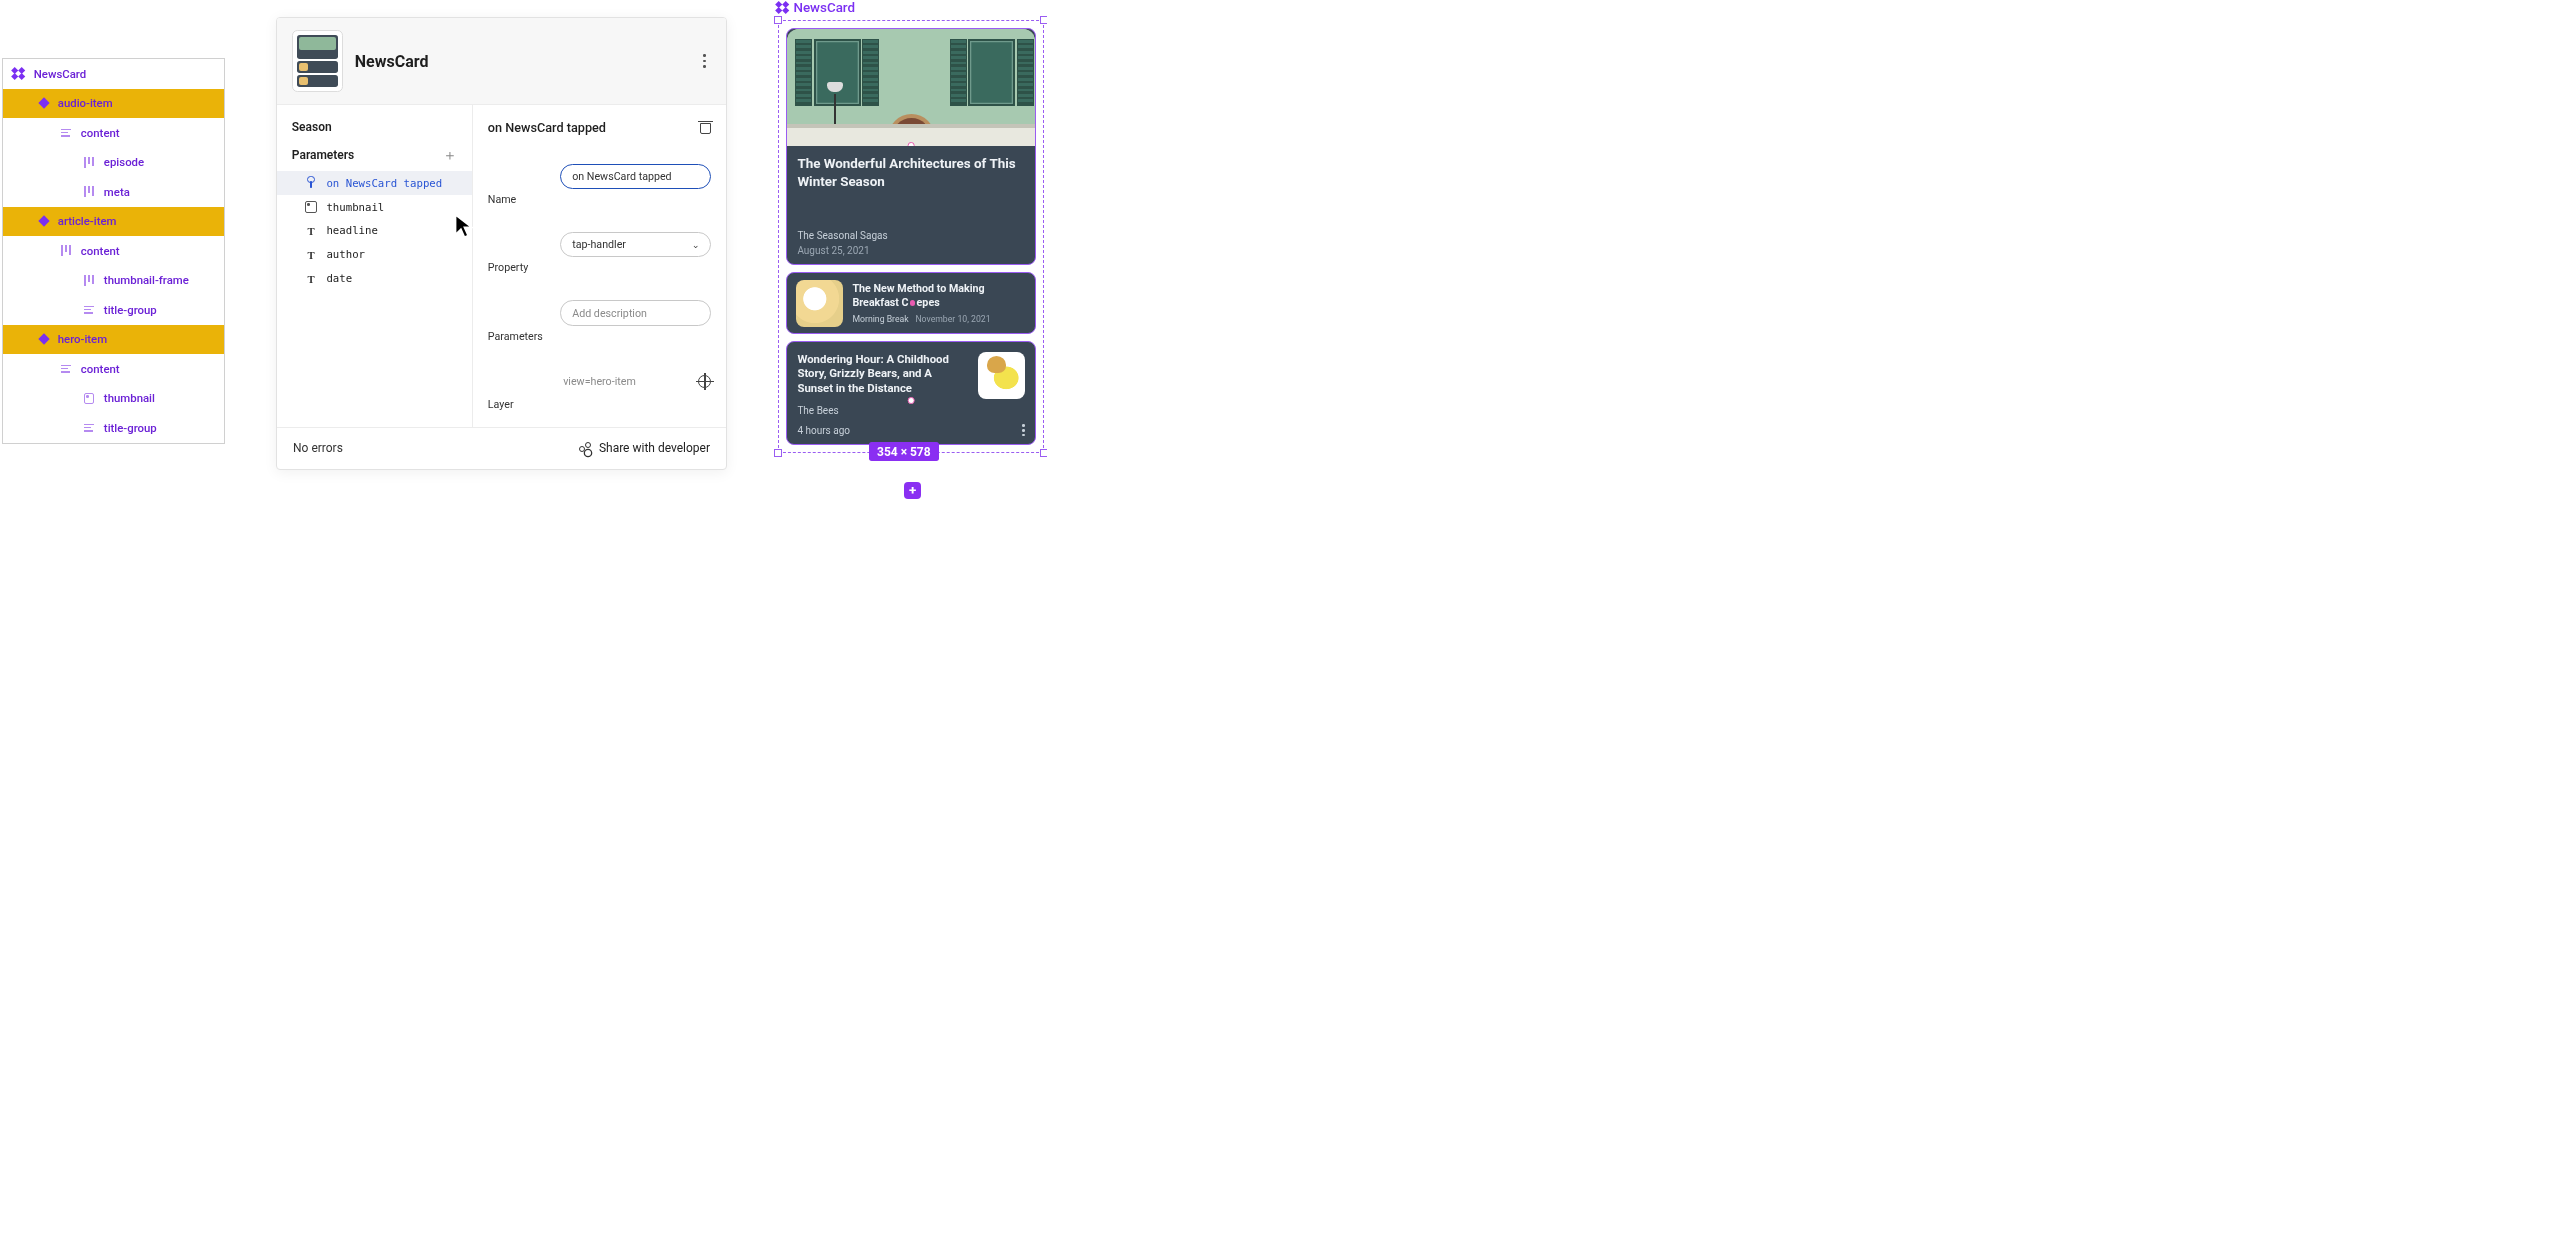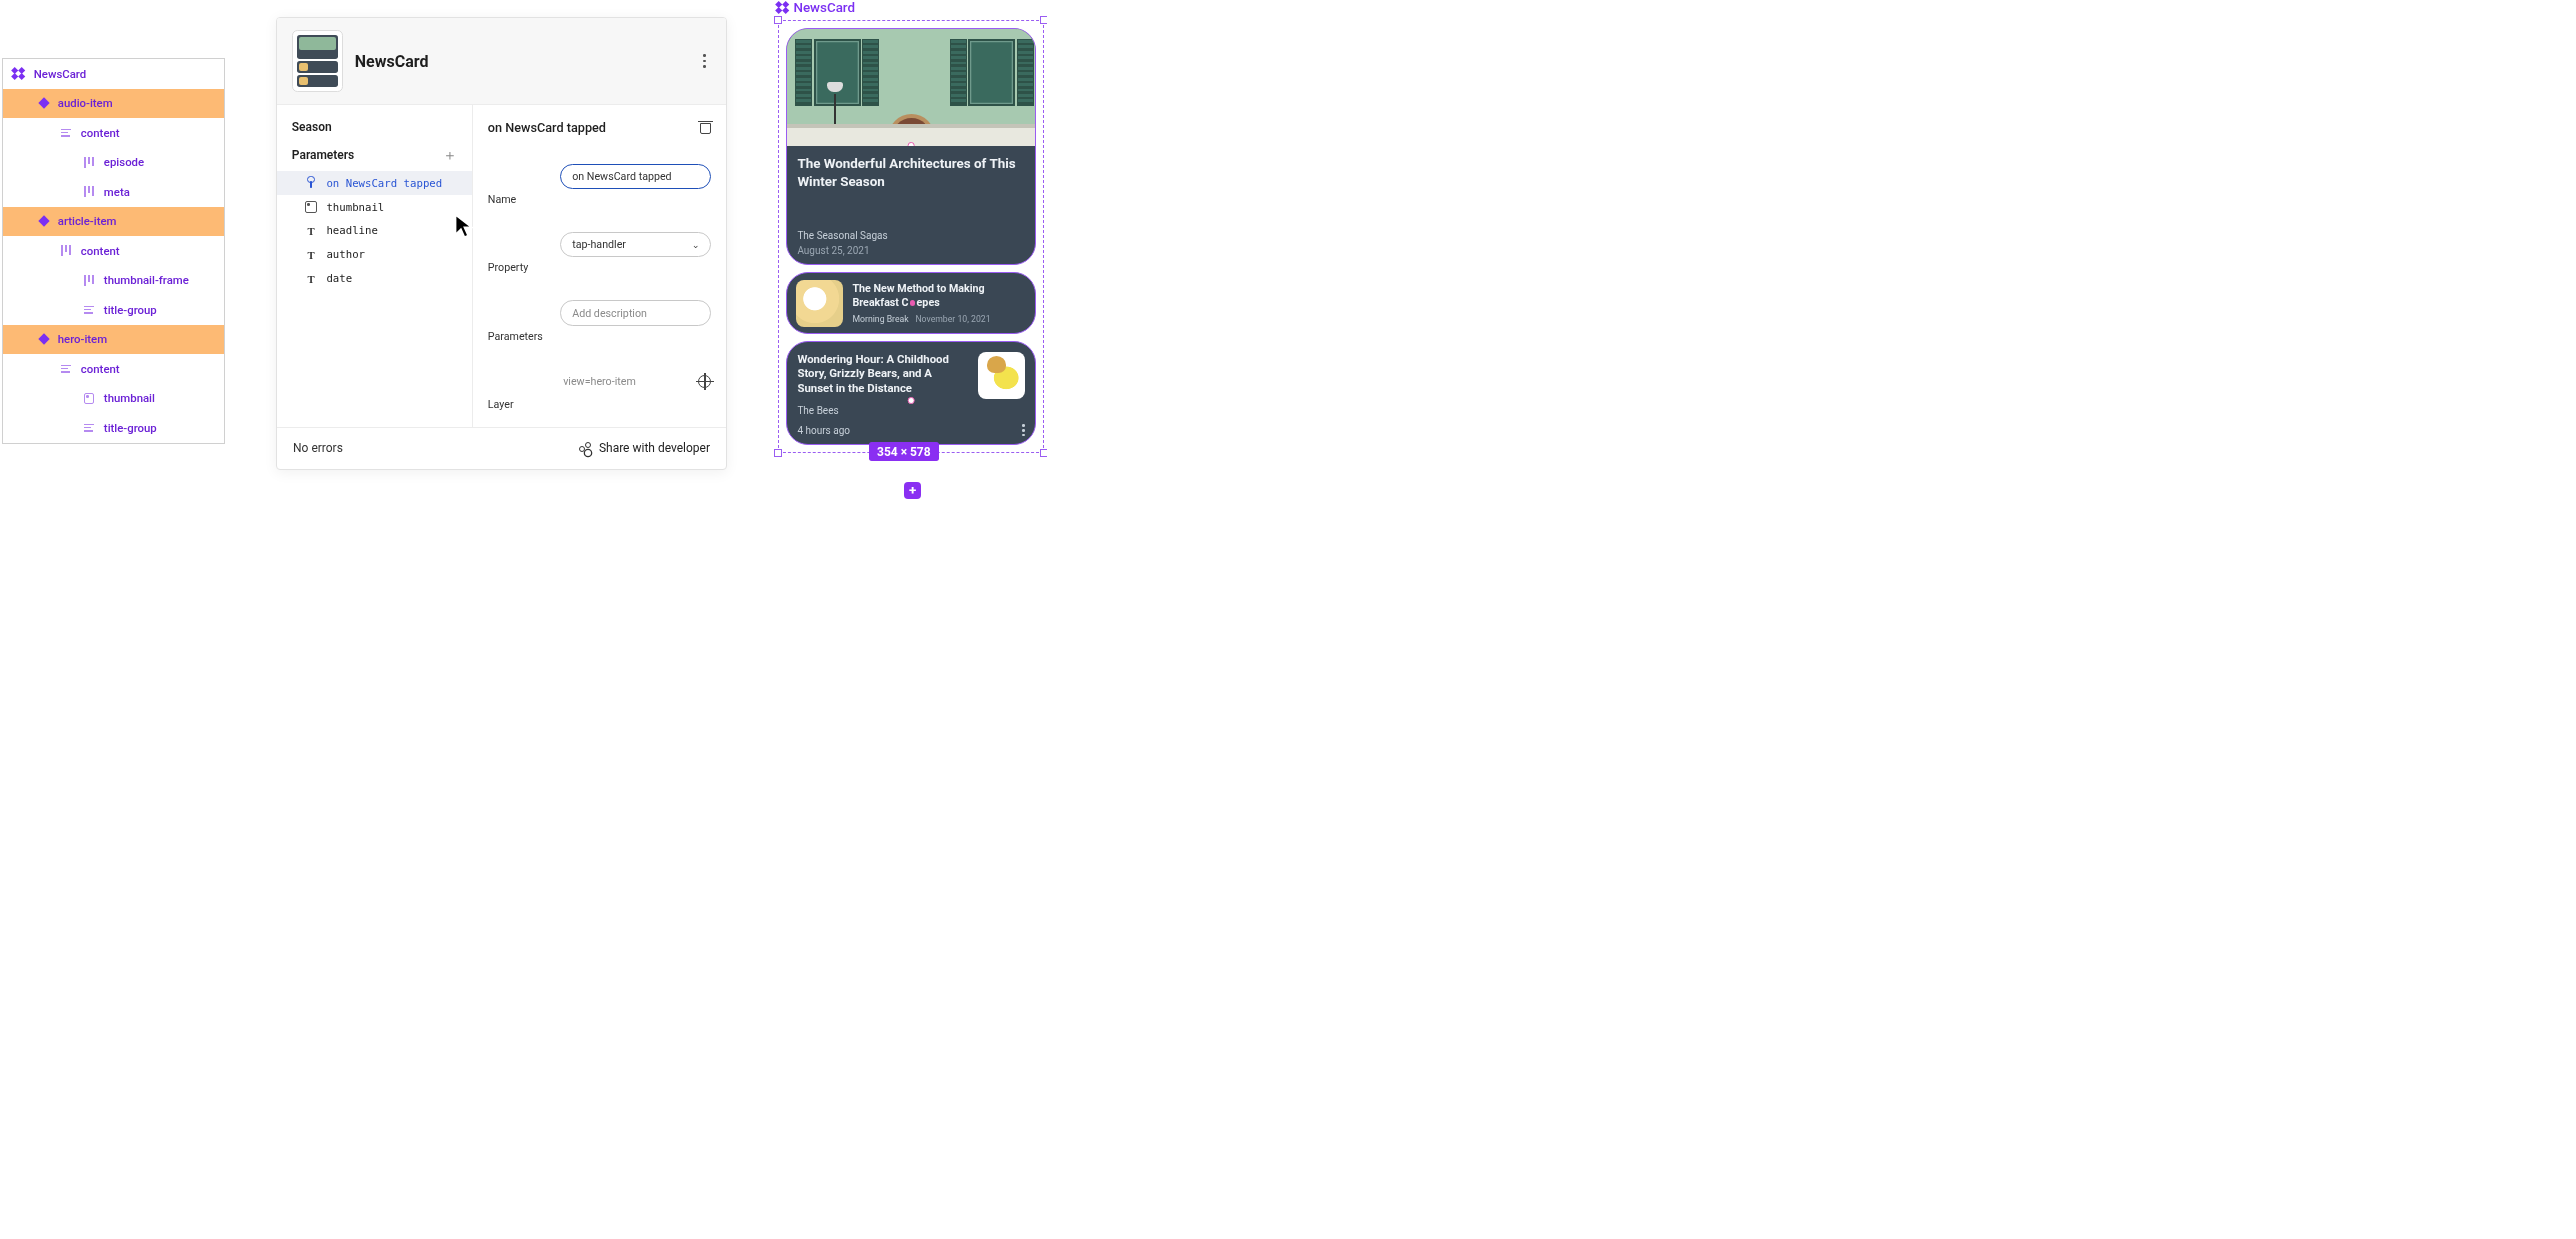--- a/index.html
+++ b/index.html
@@ -25,21 +25,21 @@
     display: flex; align-items: center;
     height: 29.5px;
     padding-left: 9.4px;
     gap: 9.4px;
     color: #6b21d6;
     font-weight: 500;
     font-size: 11.4px;
     white-space: nowrap;
   }
   .layers-panel .row.selected {
-    background: #fdba74;
+    background: #eab308;
     padding-left: 12px;
   }
   .layers-panel .row .indent { flex: 0 0 auto; }
   .layers-panel .diamond4 {
     width:12px; height:12px; position:relative; flex:0 0 12px;
   }
   .layers-panel .diamond4::before,
   .layers-panel .diamond4::after {
     content:""; position:absolute; width:5.4px; height:5.4px; background:#7b2ff2; transform:rotate(45deg);
   }
@@ -233,21 +233,21 @@
   .canvas-frame .handle.tl{left:-4.7px; top:-4.7px;}
   .canvas-frame .handle.tr{right:-4.7px; top:-4.7px;}
   .canvas-frame .handle.bl{left:-4.7px; bottom:-4.7px;}
   .canvas-frame .handle.br{right:-4.7px; bottom:-4.7px;}
 
   .newscard {
     position:absolute; inset:6.7px;
     display:flex; flex-direction:column; gap:6.7px;
   }
   .card {
-    background:#3a4754; border-radius:22px; color:#e8edf2;
+    background:#3a4754; border-radius:8px; color:#e8edf2;
     border:0.7px solid #9a5cf2;
   }
   .hero-card { overflow:hidden; }
   .hero-img {
     height:117px; background:linear-gradient(#a9c9a7,#8fb89a);
     position:relative; border-radius:12px 12px 0 0; overflow:hidden;
   }
   .hero-img .building { position:absolute; inset:0; }
   .hero-img .wall { position:absolute; left:0; right:0; top:0; bottom:14.8px; background:#a7c9b0;}
   .hero-img .ledge{ position:absolute; left:0; right:0; bottom:0; height:17.4px; background:#e8e8df;}

